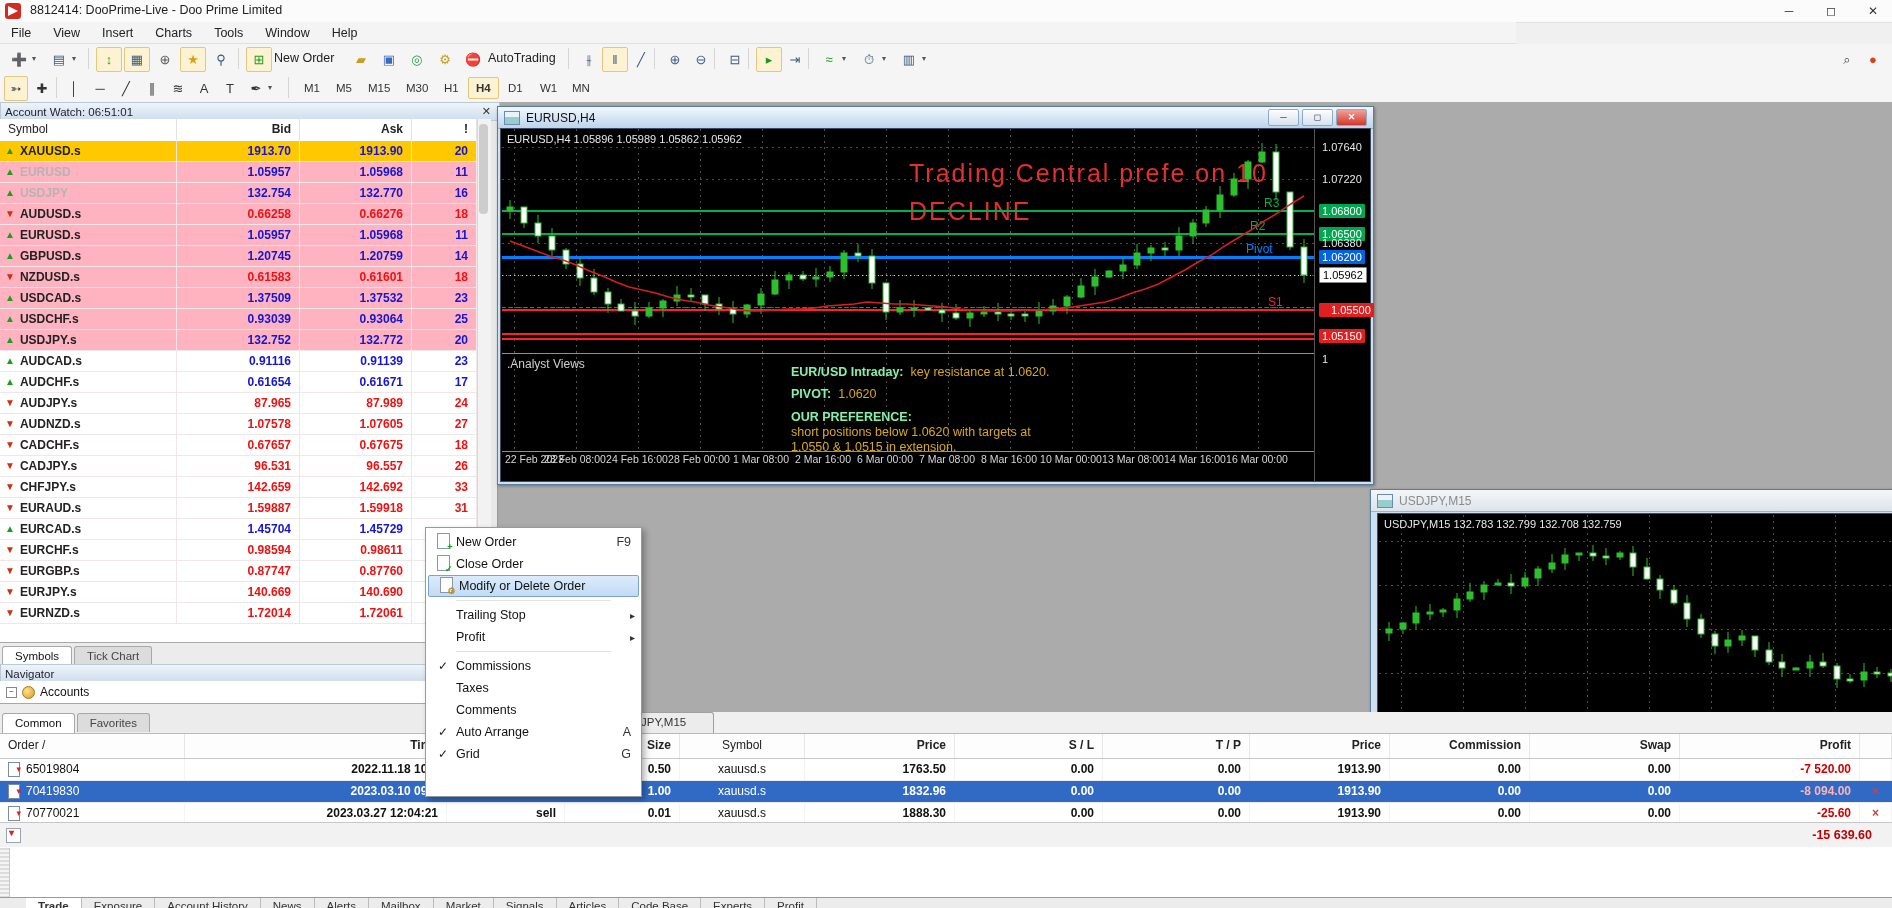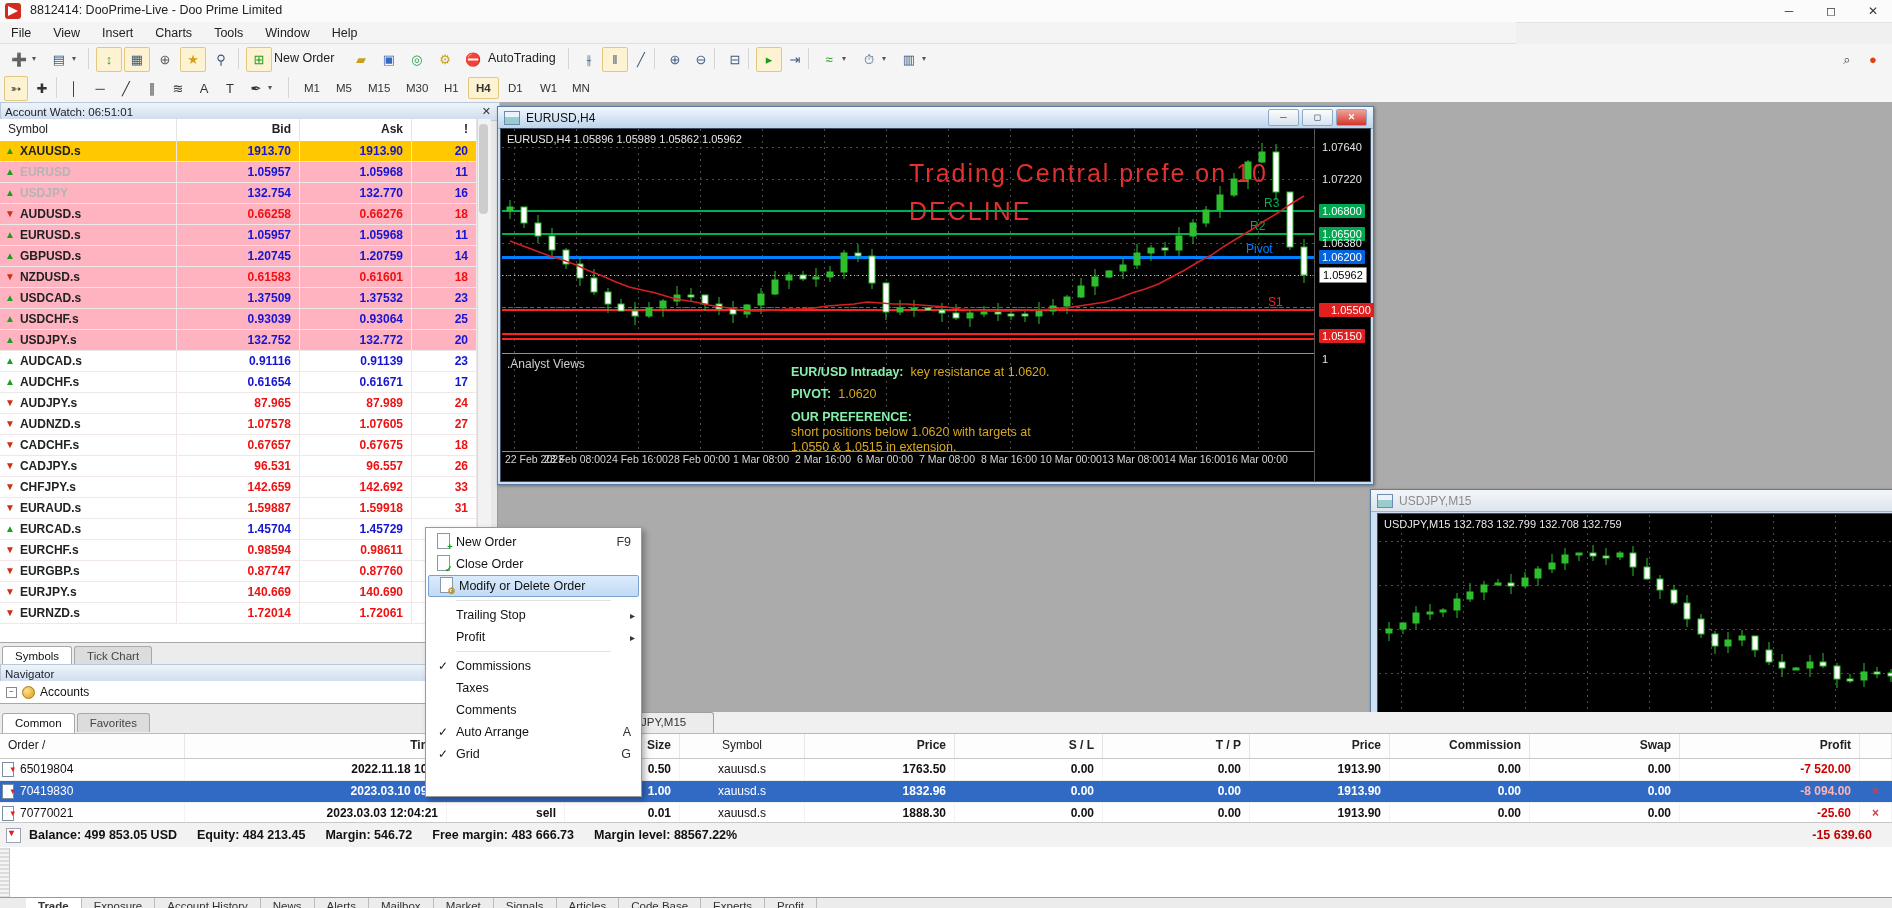--- a/index.html
+++ b/index.html
@@ -104,21 +104,21 @@
   .term-strip{left:490px;top:712px;width:1402px;height:21px;background:#f0f0f0;border-bottom:1px solid #a0a0a0;}
   .wtab{position:absolute;left:560px;top:712px;width:152px;height:20px;background:#ececec;border:1px solid #a0a0a0;border-bottom:none;
         font-size:11.5px;color:#333;border-radius:3px 3px 0 0;}
   .wtab span{position:absolute;left:80px;top:3px;}
   .tt{left:0;top:733px;width:1892px;background:#fff;}
   .tt-grid{display:grid;grid-template-columns:185px 262px 118px 115px 125px 150px 148px 147px 140px 140px 150px 180px 32px;}
   .tt-head{height:24px;border-top:1px solid #b8b8b8;border-bottom:1px solid #c8c8c8;background:#fdfdfd;}
   .tt-head div{padding:4px 8px;font-size:12px;color:#222;border-right:1px solid #e6e6e6;}
   .tt-row{height:21px;line-height:21px;border-bottom:1px solid #ededed;}
   .tt-row div{padding:0 8px;border-right:1px solid #f3f3f3;overflow:hidden;white-space:nowrap;}
-  .tt-row .ordcell{display:flex;align-items:center;gap:6px;padding-left:2px;}
+  .tt-row .ordcell{display:flex;align-items:center;gap:6px;padding-left:8px;}
   .ord-icon{width:10px;height:13px;background:#fff;border:1px solid #7a8ca0;position:relative;flex:none;}
   .ord-icon:after{content:"\25BE";position:absolute;right:-2px;bottom:-4px;font-size:9px;color:#d22;}
   .tt-row.sel{background:#316ac5;color:#fff;}
   .tt-row.sel div{border-color:#316ac5;}
   .tt-row .profit{color:#d00000;font-weight:bold;}
   .tt-row.sel .profit{color:#ffb3b3;}
   .rclose{color:#d04040;font-weight:bold;text-align:center;padding:0 4px;}
   .balbar{left:0;top:822px;width:1892px;height:24px;background:#f2f2f2;border-top:1px solid #c8c8c8;border-bottom:1px solid #c8c8c8;
           display:flex;align-items:center;gap:0;padding-left:6px;font-size:12.5px;font-weight:bold;color:#111;}
   .balbar .seg{margin-right:20px;}
@@ -898,45 +898,38 @@
           <div class="num">0.00</div>
           <div class="num">0.00</div>
           <div class="num profit">-8 094.00</div>
           <div class="rclose">×</div>
         </div>
         <div class="tt-grid tt-row">
           <div class="ordcell">
             <span class="ord-icon"></span>
             <span>70770021</span>
           </div>
-          <div class="num">2023.03.03 12:04:21</div>
+          <div class="num">2023.03.27 12:04:21</div>
           <div class="num">sell</div>
           <div class="num">0.01</div>
           <div style="text-align: center;">xauusd.s</div>
           <div class="num">1888.30</div>
           <div class="num">0.00</div>
           <div class="num">0.00</div>
           <div class="num">1913.90</div>
           <div class="num">0.00</div>
           <div class="num">0.00</div>
           <div class="num profit">-25.60</div>
           <div class="rclose">×</div>
         </div>
       </div>
   </div>
 
   <div class="abs balbar">
     <span class="bal-icon"></span>
-    <span id="bal-segs" style="display:flex;">
-        <span class="seg">Balance: 499 853.05 USD</span>
-        <span class="seg">Equity: 484 213.45</span>
-        <span class="seg">Margin: 546.72</span>
-        <span class="seg">Free margin: 483 666.73</span>
-        <span class="seg">Margin level: 88567.22%</span>
-      </span>
     <span class="total-profit">-15 639.60</span>
   </div>
   <div class="abs term-body"></div>
   <div class="abs gripper"></div>
   <div class="abs bot-tabs" id="bot-tabs">
       <div class="bot-tab first">Trade</div>
       <div class="bot-tab">Exposure</div>
       <div class="bot-tab">Account History</div>
       <div class="bot-tab">News</div>
       <div class="bot-tab">Alerts</div>

